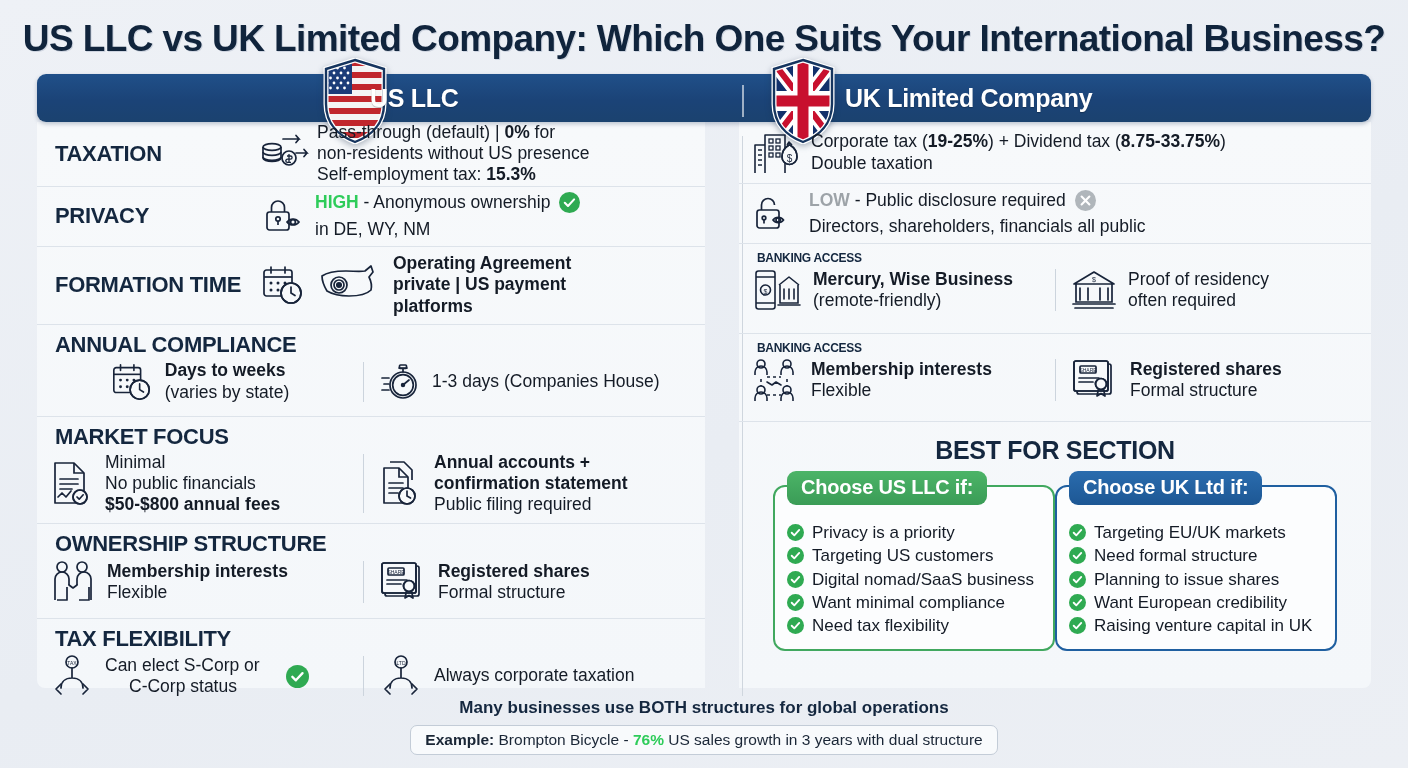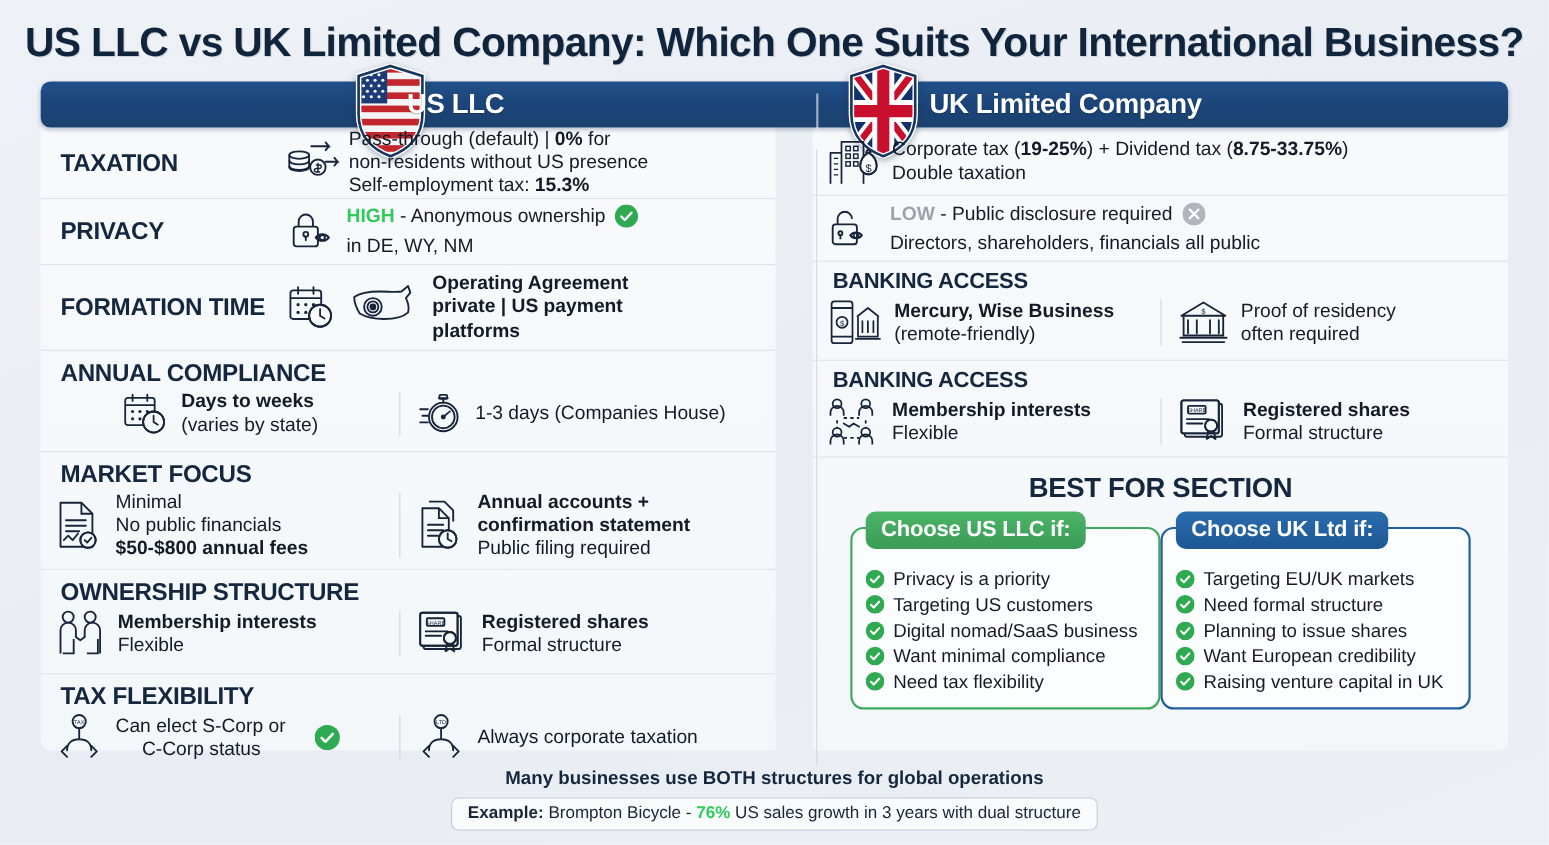--- a/index.html
+++ b/index.html
@@ -26,21 +26,21 @@
   
   .panel {
     position: absolute;
     left: 37px; top: 74px;
     width: 1334px; height: 620px;
   }
 
   
   .hdr {
     position: relative;
-    height: 42px;
+    height: 48px;
     background: linear-gradient(180deg,#205089 0%,#1b4377 55%,#1b426f 100%);
     border-radius: 9px;
     box-shadow: 0 2px 4px rgba(30,55,95,.28);
   }
   .hdr-label {
     position: absolute; top: 50%; transform: translateY(-50%);
     color: #fff; font-weight: 800; font-size: 25px; letter-spacing: -0.3px;
     text-shadow: 0 1px 1px rgba(0,0,0,.25);
   }
   .hdr-label.us { left: 333px; }
@@ -75,21 +75,21 @@
   }
 
   
   .row { position: relative; border-bottom: 1px solid #dde3ea; padding: 0 12px; }
   .row:last-child { border-bottom: none; }
 
   .rlabel {
     font-weight: 800; font-size: 22px; color: #14273f; letter-spacing: -0.3px;
     white-space: nowrap;
   }
-  .rlabel.sm { font-size: 20px; }
+  .rlabel.sm { font-size: 12px; }
 
   
   .row-inline { display: flex; align-items: center; min-height: 60px; }
   .row-inline .rlabel { width: 210px; flex: 0 0 210px; padding-left: 6px; }
 
   .cell { display: flex; align-items: center; gap: 9px; justify-content: flex-end; }
   .txt { font-size: 17.5px; line-height: 1.21; color: #141b26; }
   .txt b { font-weight: 800; }
   .txt .hi { color: #2ECC5A; font-weight: 800; }
   .txt .lo { color: #9da3a8; font-weight: 800; }

